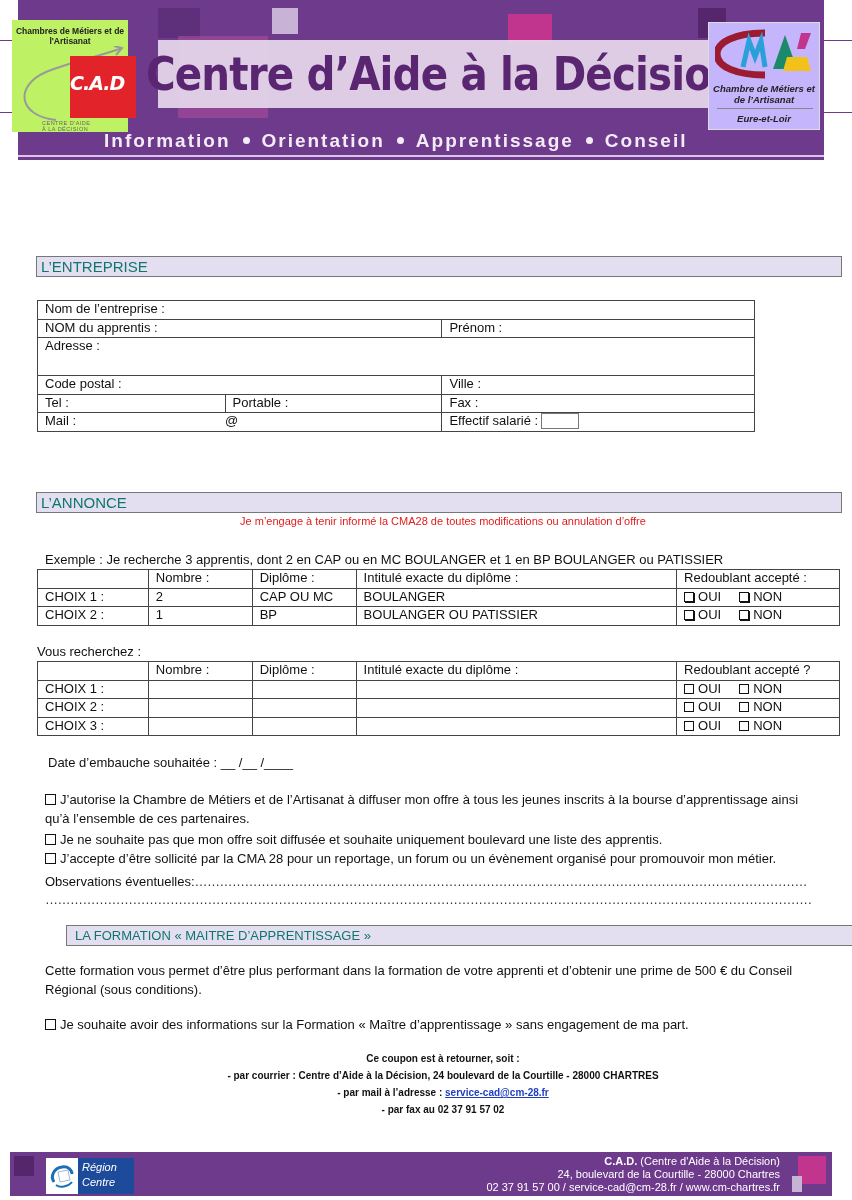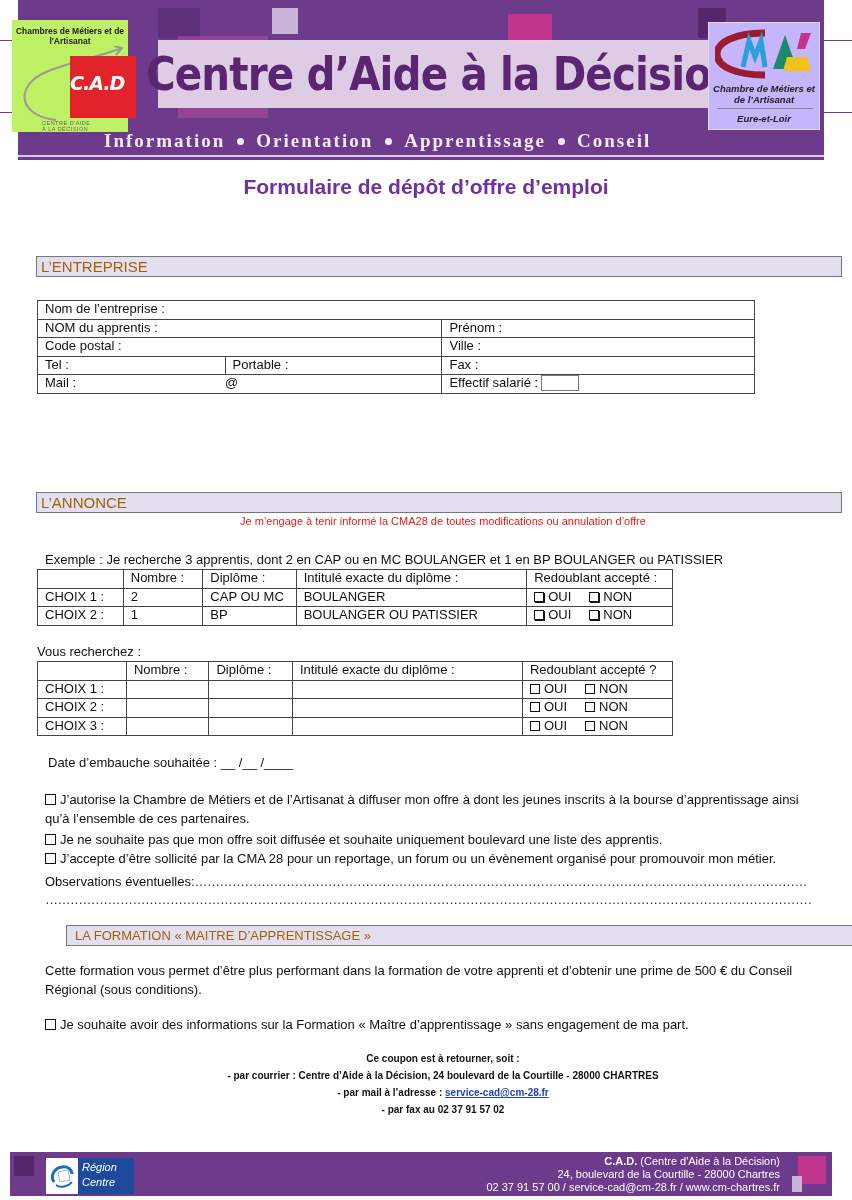--- a/index.html
+++ b/index.html
@@ -4,21 +4,21 @@
 <style>
   * { box-sizing: border-box; margin: 0; padding: 0; }
   html, body { width: 852px; height: 1200px; background: #ffffff; overflow: hidden; }
   body { position: relative; font-family: "Liberation Sans", sans-serif; color: #111; font-size: 13px; }
 
   
   .banner { position: absolute; left: 18px; top: 0; width: 806px; height: 160px; background: #6e3a8c; overflow: hidden; }
   .banner .sq { position: absolute; }
   .banner .band { position: absolute; left: 140px; top: 40px; width: 560px; height: 68px; background: #e6d9ec; opacity: .92; }
   .banner .title { position: absolute; left: 128px; top: 38px; width: 580px; height: 72px; font-family: "DejaVu Sans", sans-serif; font-weight: bold; font-size: 47px; letter-spacing: -1px; color: #5a2672; transform: scaleX(0.86); transform-origin: left center; white-space: nowrap; line-height: 72px; }
-  .banner .tagline { position: absolute; left: 86px; top: 130px; font-weight: bold; font-size: 19px; letter-spacing: 2px; color: #f3ecf6; white-space: nowrap; font-family: Liberation Serif, serif; }
+  .banner .tagline { position: absolute; left: 86px; top: 130px; font-weight: bold; font-size: 19px; letter-spacing: 2px; color: #f3ecf6; white-space: nowrap; }
   .banner .tagline .dot { display: inline-block; width: 7px; height: 7px; border-radius: 50%; background: #f3ecf6; margin: 0 12px 3px; vertical-align: middle; }
   .banner .line { position: absolute; left: 0; top: 155px; width: 806px; height: 2px; background: #d9c7e3; }
   .side-line { position: absolute; height: 1px; background: #6e3a8c; }
 
   .logo-cad { position: absolute; left: 12px; top: 20px; width: 116px; height: 112px; background: #bef264; }
   .logo-cad .org { position: absolute; left: 0; top: 6px; width: 116px; text-align: center; font-size: 8.5px; font-weight: bold; line-height: 10px; color: #222; }
   .logo-cad .red { position: absolute; left: 30px; top: 36px; width: 66px; height: 62px; background: #e3232a; margin-left: 28px; }
   .logo-cad .red .abbr { position: absolute; left: 0; top: 16px; width: 54px; text-align: center; font-size: 19px; font-weight: bold; font-style: italic; color: #ffffff; font-family: "DejaVu Sans", sans-serif; letter-spacing: -1px; }
   .logo-cad .sub { position: absolute; left: 30px; top: 100px; width: 54px; font-size: 5.5px; line-height: 6px; color: #666; letter-spacing: 0.5px; }
   .logo-cad .arc { position: absolute; left: 4px; top: 26px; width: 110px; height: 76px; }
@@ -26,35 +26,35 @@
   .logo-cma { position: absolute; left: 708px; top: 22px; width: 112px; height: 108px; background: #c4b5fd; border: 1px solid #ddd; }
   .logo-cma .mark { position: absolute; left: 6px; top: 4px; width: 100px; height: 52px; }
   .logo-cma .name { position: absolute; left: 0; top: 60px; width: 110px; text-align: center; font-size: 9.5px; font-weight: bold; font-style: italic; line-height: 11px; color: #222; }
   .logo-cma .rule { position: absolute; left: 8px; top: 85px; width: 96px; height: 1px; background: #888; }
   .logo-cma .dept { position: absolute; left: 0; top: 90px; width: 110px; text-align: center; font-size: 9.5px; font-weight: bold; font-style: italic; color: #222; }
 
   
   .form-title { position: absolute; left: 0; top: 172px; width: 852px; text-align: center; color: #7030a0; font-weight: bold; font-size: 21px; line-height: 30px; }
 
   
-  .section-head { position: absolute; left: 36px; width: 806px; height: 21px; background: #e4dff0; border: 1px solid #777; padding-left: 4px; font-size: 15px; line-height: 19px; color: #a16207; }
+  .section-head { position: absolute; left: 36px; width: 806px; height: 21px; background: #e4dff0; border: 1px solid #777; padding-left: 4px; font-size: 15px; line-height: 19px; color: #0f766e; }
 
   
   table.grid { position: absolute; border-collapse: collapse; font-size: 13px; }
   table.grid td { border: 1px solid #444; padding: 0 7px; height: 18.5px; line-height: 16px; vertical-align: top; white-space: nowrap; }
   .ent { left: 37px; top: 300px; width: 718px; }
   .ent td { height: 18.5px; }
   .ent td.tall { height: 38px; }
   .effbox { display: inline-block; width: 38px; height: 16px; border: 1px solid #777; vertical-align: -4px; margin-left: 3px; }
 
   .note-red { position: absolute; left: 0; top: 515px; width: 886px; text-align: center; color: #e41b1b; font-size: 11px; }
   .exemple { position: absolute; left: 45px; top: 552px; font-size: 13px; white-space: nowrap; }
   .vous { position: absolute; left: 37px; top: 644px; font-size: 13px; }
 
-  .choix { left: 37px; width: 636px; }
+  .choix { left: 37px; width: 803px; }
   .choix td { height: 18.5px; }
   .cb { display: inline-block; width: 10px; height: 10px; border: 1px solid #111; vertical-align: -1px; margin-right: 4px; }
   .cb.shadow { box-shadow: 1px 1px 0 #111; border-width: 1.5px; }
   .opt { display: inline-block; margin-right: 18px; }
 
   .date-line { position: absolute; left: 48px; top: 755px; font-size: 13px; white-space: nowrap; }
 
   .para { position: absolute; left: 45px; width: 780px; font-size: 13px; line-height: 19px; }
   .para .cb { width: 11px; height: 11px; }
   .dots { display: inline-block; overflow: hidden; white-space: nowrap; vertical-align: bottom; color: #333; letter-spacing: -0.5px; }
@@ -114,38 +114,40 @@
     <path d="M58 42 L70 8 L82 42 Z" fill="#1a8a6a"></path>
     <path d="M72 30 L92 30 L96 44 L68 44 Z" fill="#f2c21b"></path>
     <path d="M86 6 L96 6 L90 22 L82 22 Z" fill="#c2358f"></path>
   </svg>
   <div class="name">Chambre de Métiers et de l’Artisanat</div>
   <div class="rule"></div>
   <div class="dept">Eure-et-Loir</div>
 </div>
 
 <div class="form-title">
-  <div>Formulaire de dépôt d’offre d’emploi</div>
 </div>
 
 <div class="section-head" style="top:256px;">L’ENTREPRISE</div>
 
 <table class="grid ent">
   <colgroup>
       <col style="width:214px">
       <col style="width:244px">
       <col style="width:345px">
     </colgroup>
   <tbody>
       <tr>
     <td colspan="3"><span>Nom de l’entreprise :</span></td>
   </tr>
   <tr>
     <td colspan="2"><span>NOM du apprentis :</span></td>
     <td><span>Prénom :</span></td>
+  </tr>
+  <tr>
+    <td colspan="3" class="tall"><span>Adresse :</span></td>
   </tr>
   <tr>
     <td colspan="2"><span>Code postal :</span></td>
     <td><span>Ville :</span></td>
   </tr>
   <tr>
     <td><span>Tel :</span></td>
     <td><span>Portable :</span></td>
     <td><span>Fax :</span></td>
   </tr>
@@ -242,21 +244,21 @@
     <td>
       <span class="opt"><span class="cb"></span><span>OUI</span></span><span class="opt"><span class="cb"></span><span>NON</span></span>
     </td>
   </tr>
 </tbody>
   </table>
 
 <div class="date-line">Date d’embauche souhaitée : __ /__ /____</div>
 
 <div class="para" style="top:790px;">
-  <span class="cb"></span><span>J’autorise la Chambre de Métiers et de l’Artisanat à diffuser mon offre à dont les jeunes inscrits à la bourse d’apprentissage ainsi qu’à l’ensemble de ces partenaires.</span>
+  <span class="cb"></span><span>J’autorise la Chambre de Métiers et de l’Artisanat à diffuser mon offre à tous les jeunes inscrits à la bourse d’apprentissage ainsi qu’à l’ensemble de ces partenaires.</span>
 </div>
 <div class="para" style="top:830px;">
   <span class="cb"></span><span>Je ne souhaite pas que mon offre soit diffusée et souhaite uniquement boulevard une liste des apprentis.</span>
 </div>
 <div class="para" style="top:849px;">
   <span class="cb"></span><span>J’accepte d’être sollicité par la CMA 28 pour un reportage, un forum ou un évènement organisé pour promouvoir mon métier.</span>
 </div>
 <div class="para" style="top:872px;white-space:nowrap;">
   <span>Observations éventuelles:</span><span class="dots" style="width:612px;">………………………………………………………………………………………………………………………………………………………………………………………………………………………………………………………………</span>
 </div>

